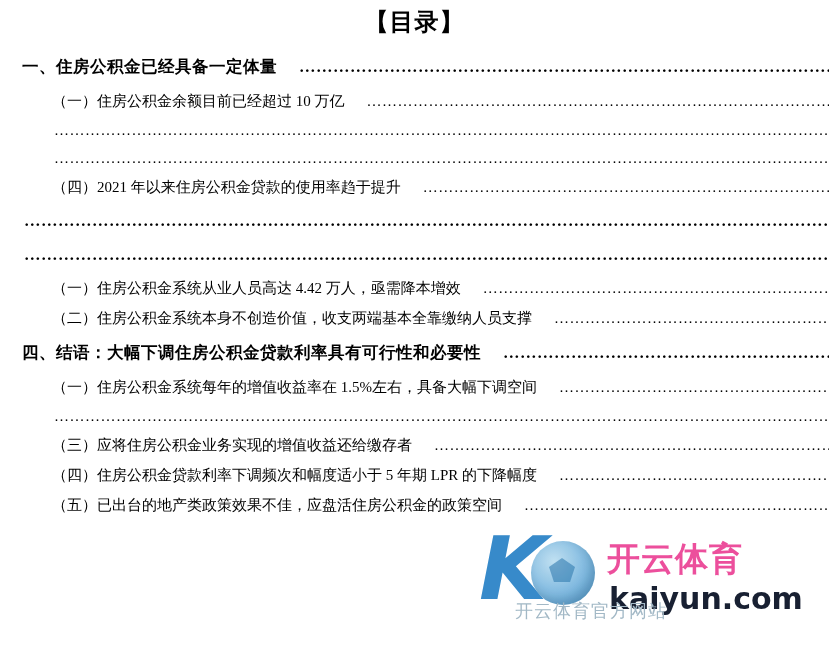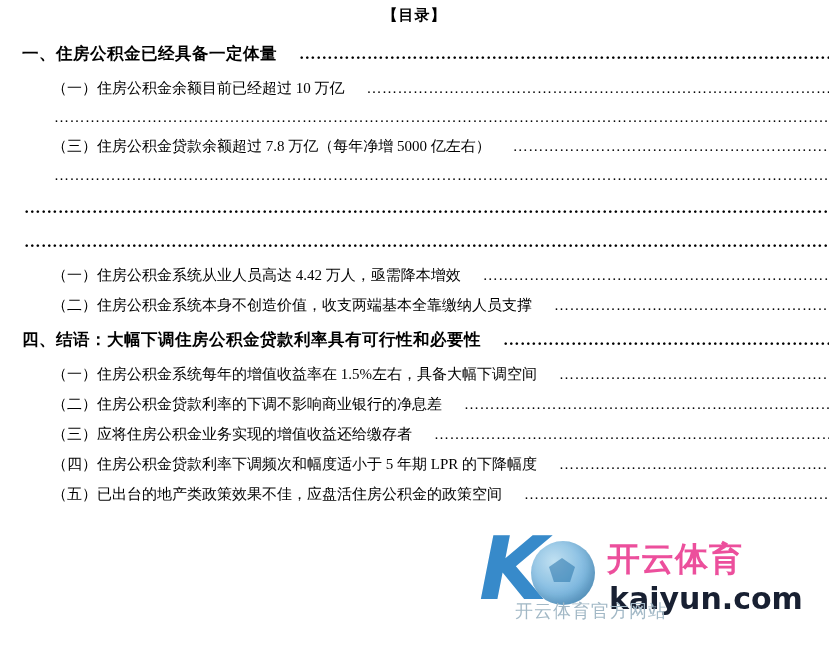--- a/index.html
+++ b/index.html
@@ -19,21 +19,21 @@
   .page {
     position: relative;
     width: 829px;
     height: 655px;
     box-sizing: border-box;
     padding: 0;
   }
 
   .doc-title {
     text-align: center;
-    font-size: 15px;
+    font-size: 24px;
     font-weight: bold;
     letter-spacing: 1px;
     margin-top: 6px;
     margin-bottom: 18px;
     font-family: "DejaVu Serif", "Liberation Serif", serif;
   }
 
   .toc {
     position: relative;
     z-index: 3;
@@ -185,26 +185,26 @@
         <span class="leader">
           <span class="leader-inner">……………………………………………………………………………………………………………………………………………………………………………………………………………………………………………</span>
         </span>
       </div>
       <div class="toc-row lvl2">
         <span class="leader">
           <span class="leader-inner">……………………………………………………………………………………………………………………………………………………………………………………………………………………………………………</span>
         </span>
       </div>
       <div class="toc-row lvl2">
-        <span class="txt">（三）住房公积金贷款余额超过 7.8 万亿（每年净增 5000 亿左右）</span>
-        <span class="leader">
-          <span class="leader-inner">……………………………………………………………………………………………………………………………………………………………………………………………………………………………………………</span>
-        </span>
-      </div>
-      <div class="toc-row lvl2">
+        <span class="leader">
+          <span class="leader-inner">……………………………………………………………………………………………………………………………………………………………………………………………………………………………………………</span>
+        </span>
+      </div>
+      <div class="toc-row lvl2">
+        <span class="txt">（四）2021 年以来住房公积金贷款的使用率趋于提升</span>
         <span class="leader">
           <span class="leader-inner">……………………………………………………………………………………………………………………………………………………………………………………………………………………………………………</span>
         </span>
       </div>
       <div class="toc-row lvl1">
         <span class="leader">
           <span class="leader-inner">……………………………………………………………………………………………………………………………………………………………………………………………………………………………………………</span>
         </span>
       </div>
       <div class="toc-row lvl1">
@@ -230,21 +230,20 @@
           <span class="leader-inner">……………………………………………………………………………………………………………………………………………………………………………………………………………………………………………</span>
         </span>
       </div>
       <div class="toc-row lvl2">
         <span class="txt">（一）住房公积金系统每年的增值收益率在 1.5%左右，具备大幅下调空间</span>
         <span class="leader">
           <span class="leader-inner">……………………………………………………………………………………………………………………………………………………………………………………………………………………………………………</span>
         </span>
       </div>
       <div class="toc-row lvl2">
-        <span class="txt">（二）住房公积金贷款利率的下调不影响商业银行的净息差</span>
         <span class="leader">
           <span class="leader-inner">……………………………………………………………………………………………………………………………………………………………………………………………………………………………………………</span>
         </span>
       </div>
       <div class="toc-row lvl2">
         <span class="txt">（三）应将住房公积金业务实现的增值收益还给缴存者</span>
         <span class="leader">
           <span class="leader-inner">……………………………………………………………………………………………………………………………………………………………………………………………………………………………………………</span>
         </span>
       </div>

